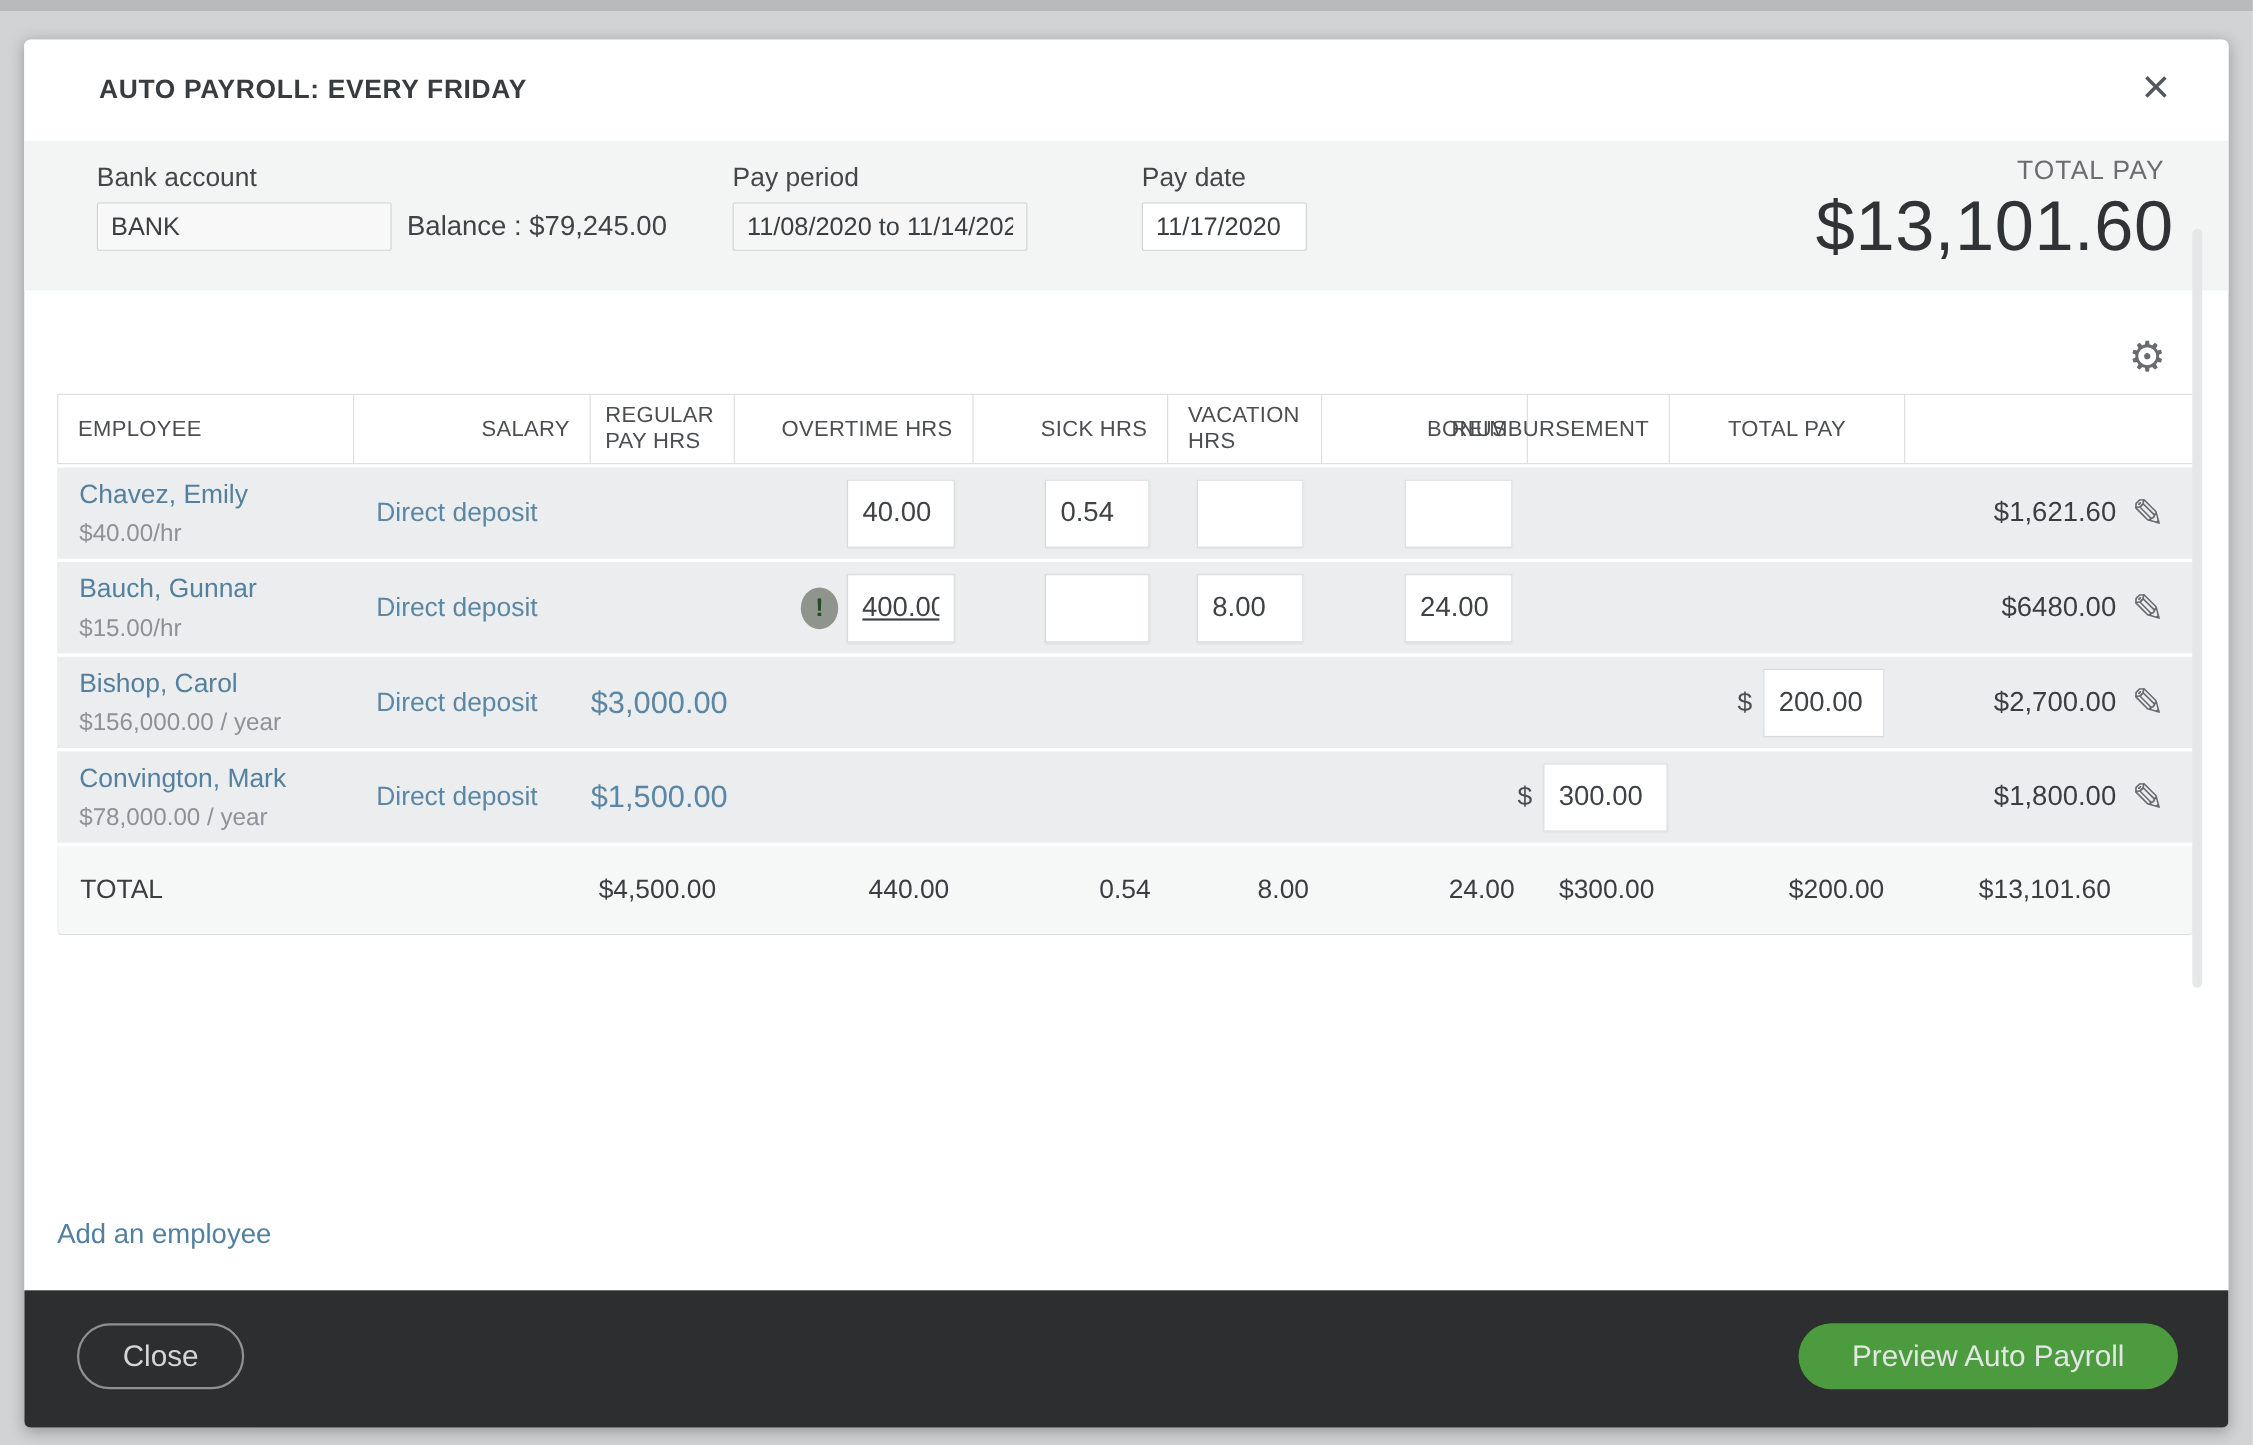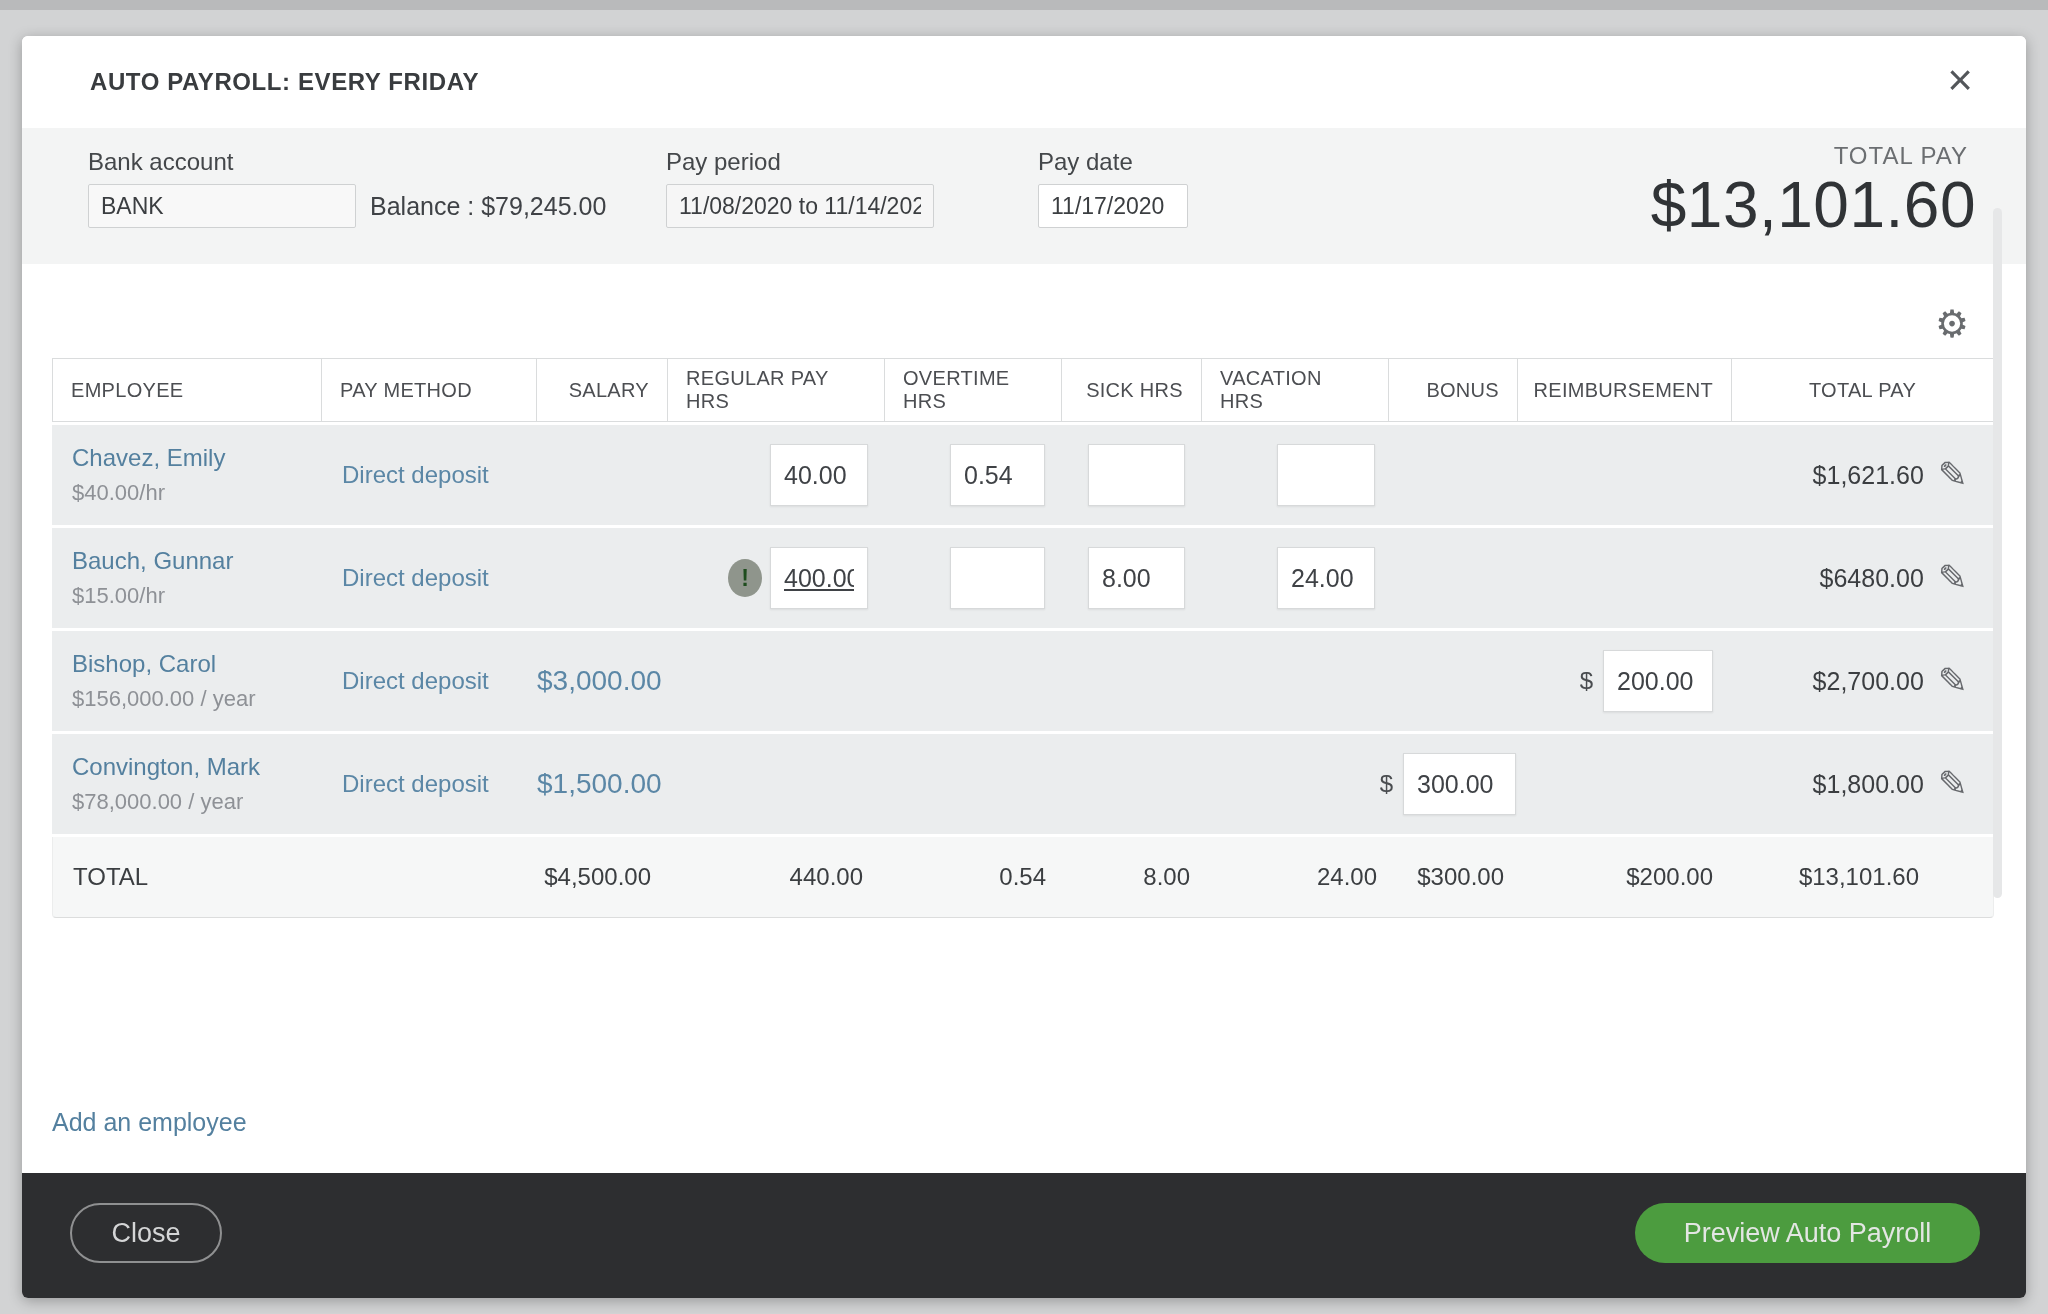--- a/index.html
+++ b/index.html
@@ -54,21 +54,21 @@
   .t-row{display:grid;grid-template-columns:270px 215px 131px 217px 177px 140px 187px 129px 214px 262px;}
   .t-head{height:62px;background:#fff;border-top:1px solid #dadcdd;border-bottom:1px solid #dadcdd;}
   .t-head .hcell{
     display:flex;align-items:center;font-size:20px;color:#4c4e52;letter-spacing:.3px;
     border-right:1px solid #dadcdd;box-sizing:border-box;padding:0 18px;
   }
   .t-head .hcell:first-child{border-left:1px solid #dadcdd;}
   .hcell.al-left{justify-content:flex-start;}
   .hcell.al-right{justify-content:flex-end;}
   .hcell.al-center{justify-content:center;}
-  .t-body .t-row{height:100px;background:#ebedee;margin-top:3px;}
+  .t-body .t-row{height:83px;background:#ebedee;margin-top:3px;}
   .cell{display:flex;align-items:center;box-sizing:border-box;}
   .cell-emp{flex-direction:column;align-items:flex-start;justify-content:center;padding-left:20px;}
   .emp-name{font-size:24px;color:#54809f;cursor:pointer;margin-bottom:8px;}
   .emp-rate{font-size:22px;color:#8e9196;}
   .cell-paym{padding-left:20px;font-size:24px;color:#5b87a6;}
   .cell-salary{padding-right:18px;font-size:28px;color:#5b87a6;}
   .cell-hours{justify-content:flex-end;}
   .hrs-input{
     box-sizing:border-box;height:62px;border:1px solid #d7d9da;border-radius:0;
     background:#ffffff;box-shadow:0 1px 2px rgba(0,0,0,.07);
@@ -126,21 +126,20 @@
 
     <div class="totalpay-label">TOTAL PAY</div>
     <div class="totalpay-amount">$13,101.60</div>
   </div>
 
   <div class="gear">⚙</div>
 
   <div class="payroll-table">
     <div class="t-row t-head" id="thead">
         <div class="hcell al-left">EMPLOYEE</div>
-        <div class="hcell al-left">PAY METHOD</div>
         <div class="hcell al-right">SALARY</div>
         <div class="hcell al-right">REGULAR PAY HRS</div>
         <div class="hcell al-right">OVERTIME HRS</div>
         <div class="hcell al-right">SICK HRS</div>
         <div class="hcell al-right">VACATION HRS</div>
         <div class="hcell al-right">BONUS</div>
         <div class="hcell al-right">REIMBURSEMENT</div>
         <div class="hcell al-center">TOTAL PAY</div>
       </div>
     <div class="t-body" id="tbody">

